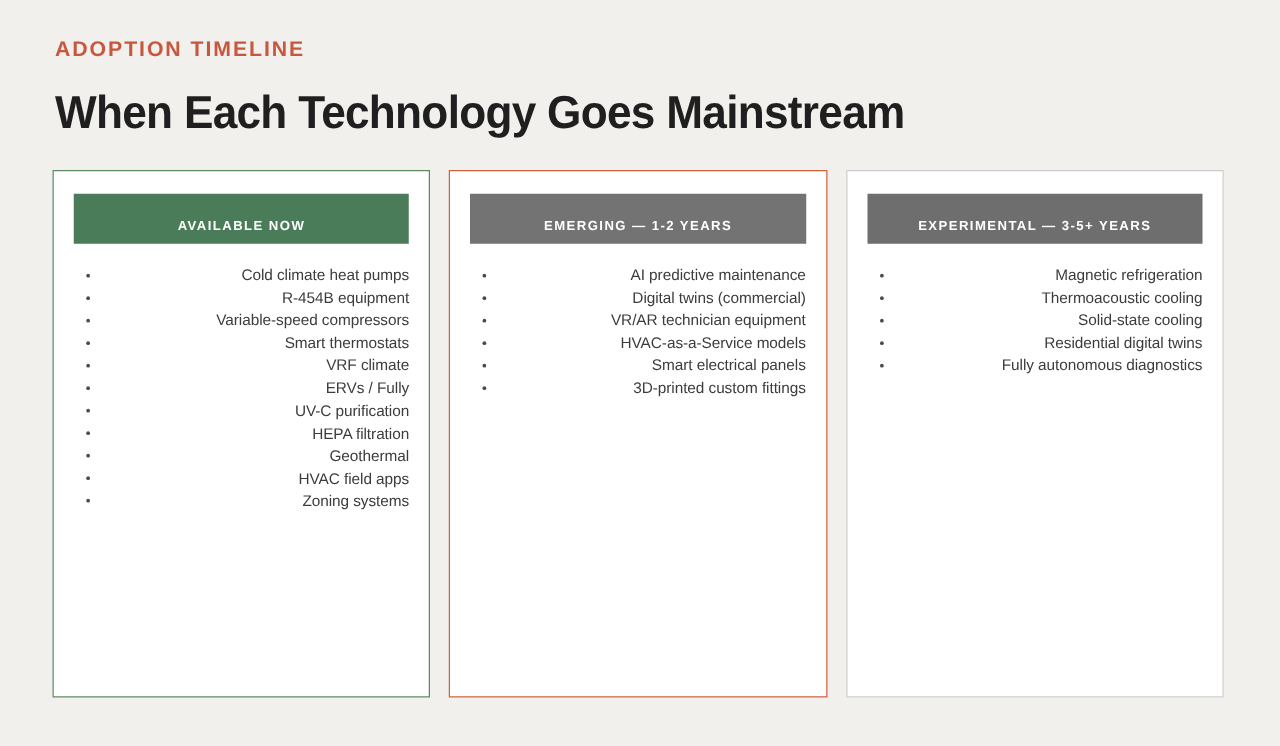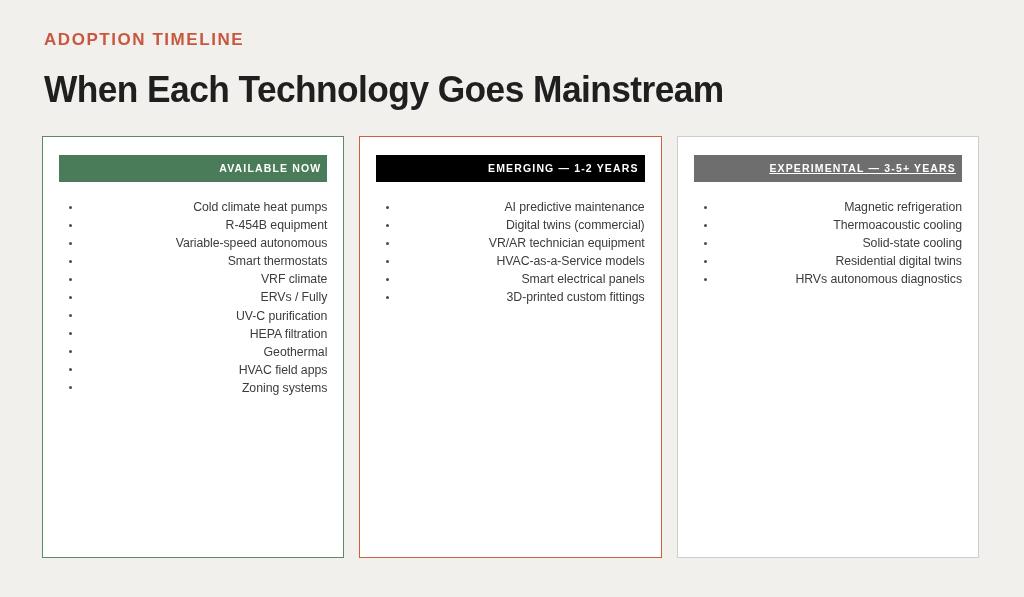--- a/index.html
+++ b/index.html
@@ -76,35 +76,35 @@
     min-width: 0;
   }
 
   .card.green  { border-color: #5d8a66; }
   .card.orange { border-color: #d15f3e; }
   .card.gray   { border-color: #cdcdcd; }
 
   .card-header {
     display: block;
     width: 100%;
-    text-align: right;
-    padding: 7px 6px 7px 6px;
+    text-align: center;
+    padding: 20px 6px 7px 6px;
     font-size: 10.5px;
     font-weight: 700;
     letter-spacing: 1.15px;
     color: #ffffff;
     text-transform: uppercase;
     line-height: 13px;
     white-space: nowrap;
     overflow: hidden;
   }
 
   .card.green  .card-header { background: #4a7c59; }
-  .card.orange .card-header { background: #000000; }
-  .card.gray   .card-header { background: #6e6e6e; text-decoration: underline; }
+  .card.orange .card-header { background: #737373; }
+  .card.gray   .card-header { background: #6e6e6e; }
 
   .card-list {
     list-style: none;
     margin-top: 16px;
     padding: 0 0 0 9px;
   }
 
   .card-list li {
     position: relative;
     padding-left: 13px;
@@ -136,21 +136,21 @@
     <h1 class="page-title">When Each Technology Goes Mainstream</h1>
   </div>
 
   <div class="columns">
 
     <div class="card green">
       <div class="card-header">AVAILABLE NOW</div>
       <ul class="card-list">
         <li><span class="bullet"></span><span>Cold climate heat pumps</span></li>
         <li><span class="bullet"></span><span>R-454B equipment</span></li>
-        <li><span class="bullet"></span><span>Variable-speed autonomous</span></li>
+        <li><span class="bullet"></span><span>Variable-speed compressors</span></li>
         <li><span class="bullet"></span><span>Smart thermostats</span></li>
         <li><span class="bullet"></span><span>VRF climate</span></li>
         <li><span class="bullet"></span><span>ERVs / Fully</span></li>
         <li><span class="bullet"></span><span>UV-C purification</span></li>
         <li><span class="bullet"></span><span>HEPA filtration</span></li>
         <li><span class="bullet"></span><span>Geothermal</span></li>
         <li><span class="bullet"></span><span>HVAC field apps</span></li>
         <li><span class="bullet"></span><span>Zoning systems</span></li>
       </ul>
     </div>
@@ -167,18 +167,18 @@
       </ul>
     </div>
 
     <div class="card gray">
       <div class="card-header">EXPERIMENTAL — 3-5+ YEARS</div>
       <ul class="card-list">
         <li><span class="bullet"></span><span>Magnetic refrigeration</span></li>
         <li><span class="bullet"></span><span>Thermoacoustic cooling</span></li>
         <li><span class="bullet"></span><span>Solid-state cooling</span></li>
         <li><span class="bullet"></span><span>Residential digital twins</span></li>
-        <li><span class="bullet"></span><span>HRVs autonomous diagnostics</span></li>
+        <li><span class="bullet"></span><span>Fully autonomous diagnostics</span></li>
       </ul>
     </div>
 
   </div>
 </div>
 
 </body></html>

